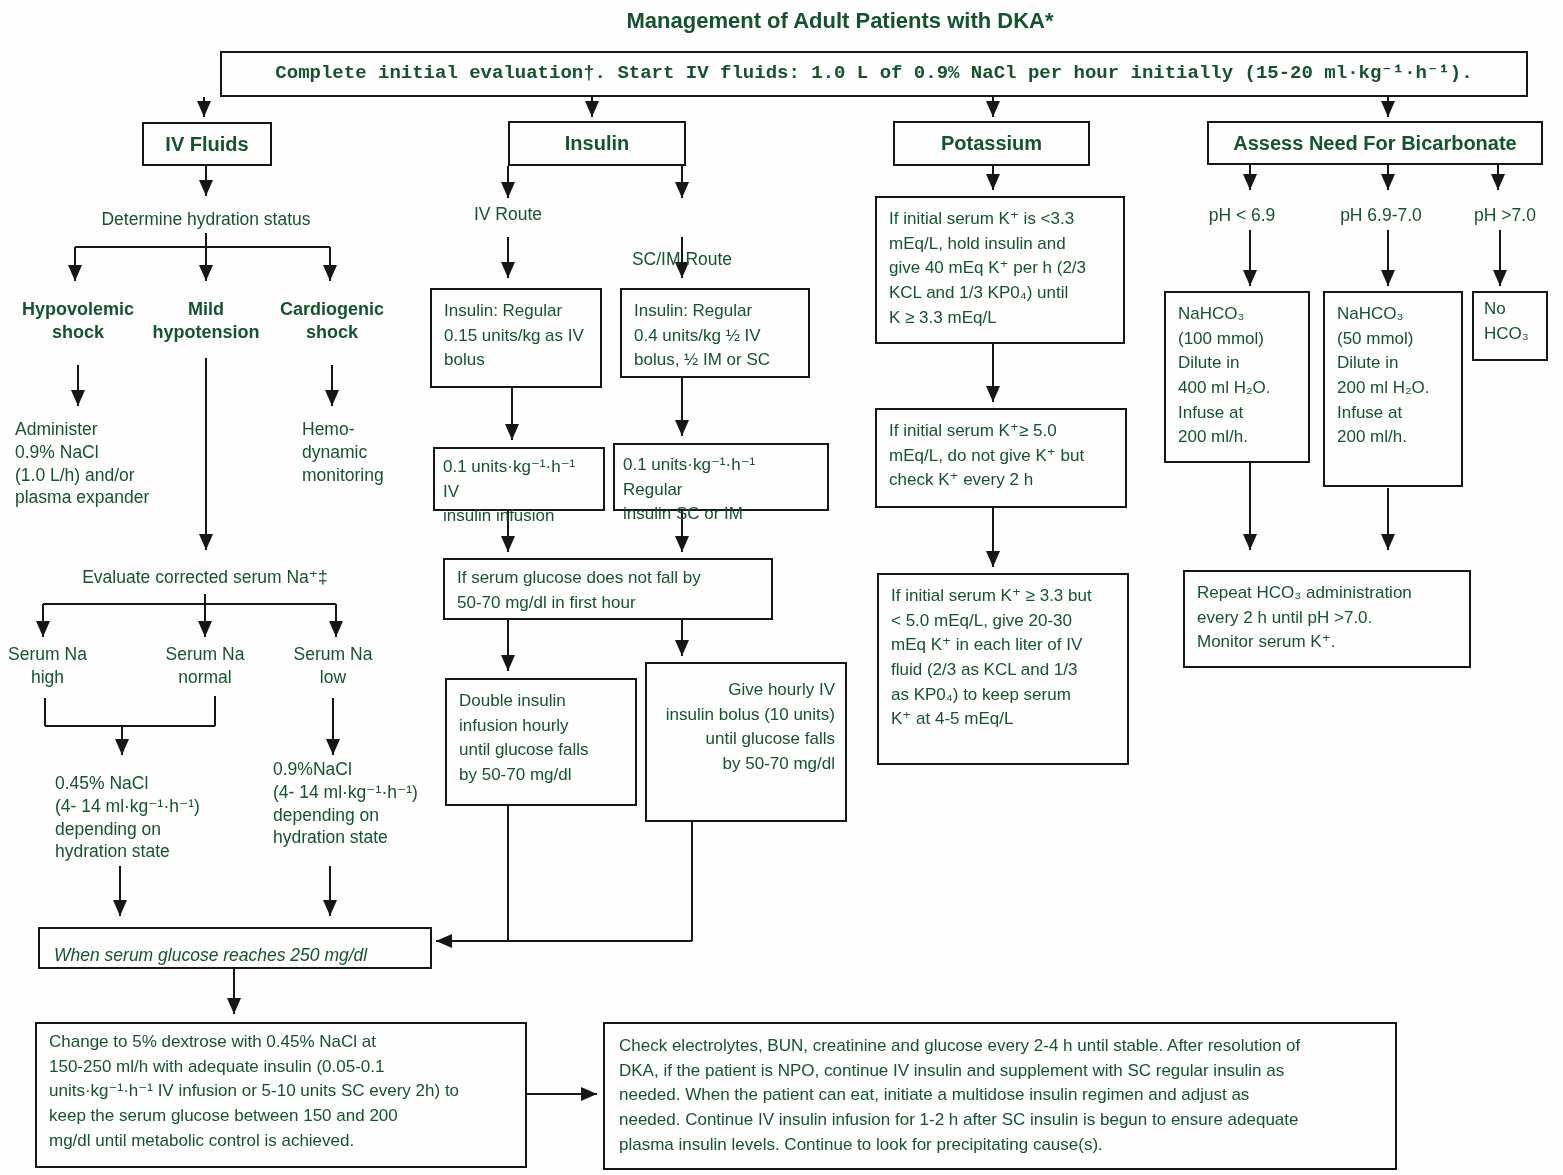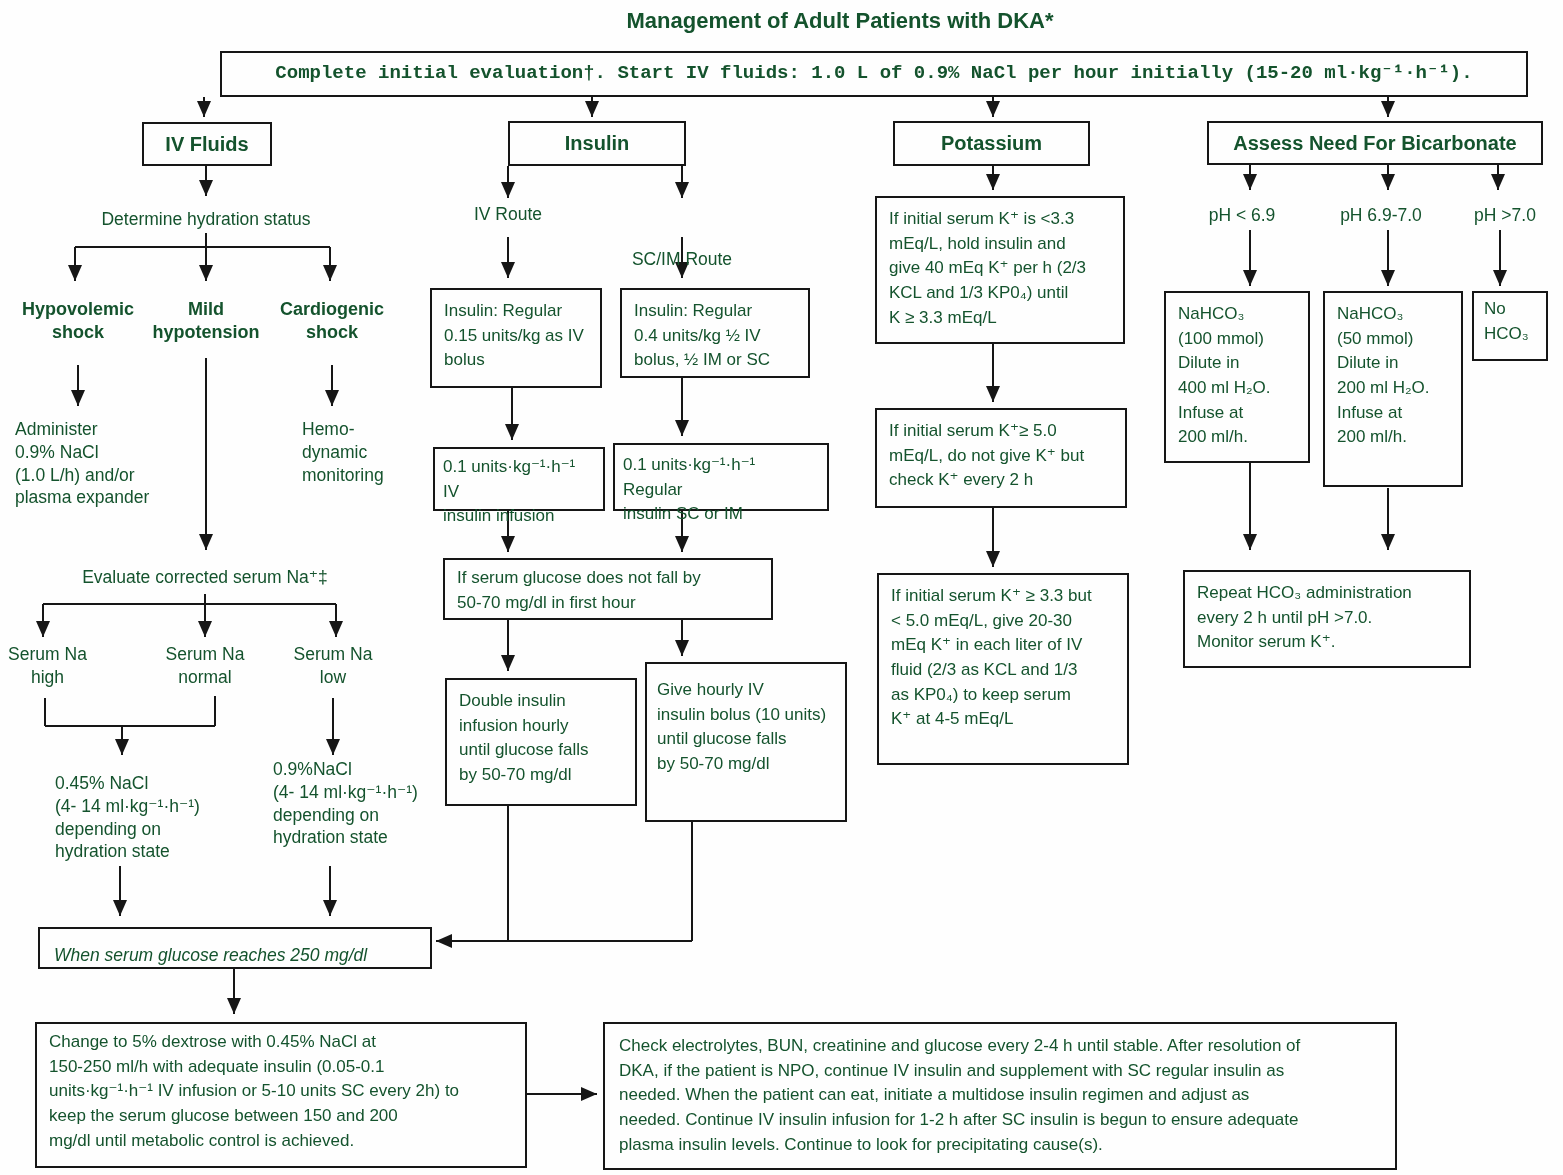--- a/index.html
+++ b/index.html
@@ -165,21 +165,21 @@
   <div class="box" style="left:433px;top:447px;width:172px;height:64px;padding:6px 8px;">0.1 units·kg⁻¹·h⁻¹ IV
 insulin infusion</div>
   <div class="box" style="left:613px;top:443px;width:216px;height:68px;padding:8px 8px;">0.1 units·kg⁻¹·h⁻¹ Regular
 insulin SC or IM</div>
   <div class="box" style="left:443px;top:558px;width:330px;height:62px;padding:6px 12px;">If serum glucose does not fall by
 50-70 mg/dl in first hour</div>
   <div class="box" style="left:445px;top:678px;width:192px;height:128px;">Double insulin
 infusion hourly
 until glucose falls
 by 50-70 mg/dl</div>
-  <div class="box" style="left:645px;top:662px;width:202px;height:160px;padding:14px 10px;">Give hourly IV
+  <div class="box" style="left:645px;top:662px;width:202px;height:160px;padding:14px 10px;text-align:right;">Give hourly IV
 insulin bolus (10 units)
 until glucose falls
 by 50-70 mg/dl</div>
 
   <div class="box" style="left:875px;top:196px;width:250px;height:148px;">If initial serum K⁺ is &lt;3.3
 mEq/L, hold insulin and
 give 40 mEq K⁺ per h (2/3
 KCL and 1/3 KP0₄) until
 K ≥ 3.3 mEq/L</div>
   <div class="box" style="left:875px;top:408px;width:252px;height:100px;">If initial serum K⁺≥ 5.0

